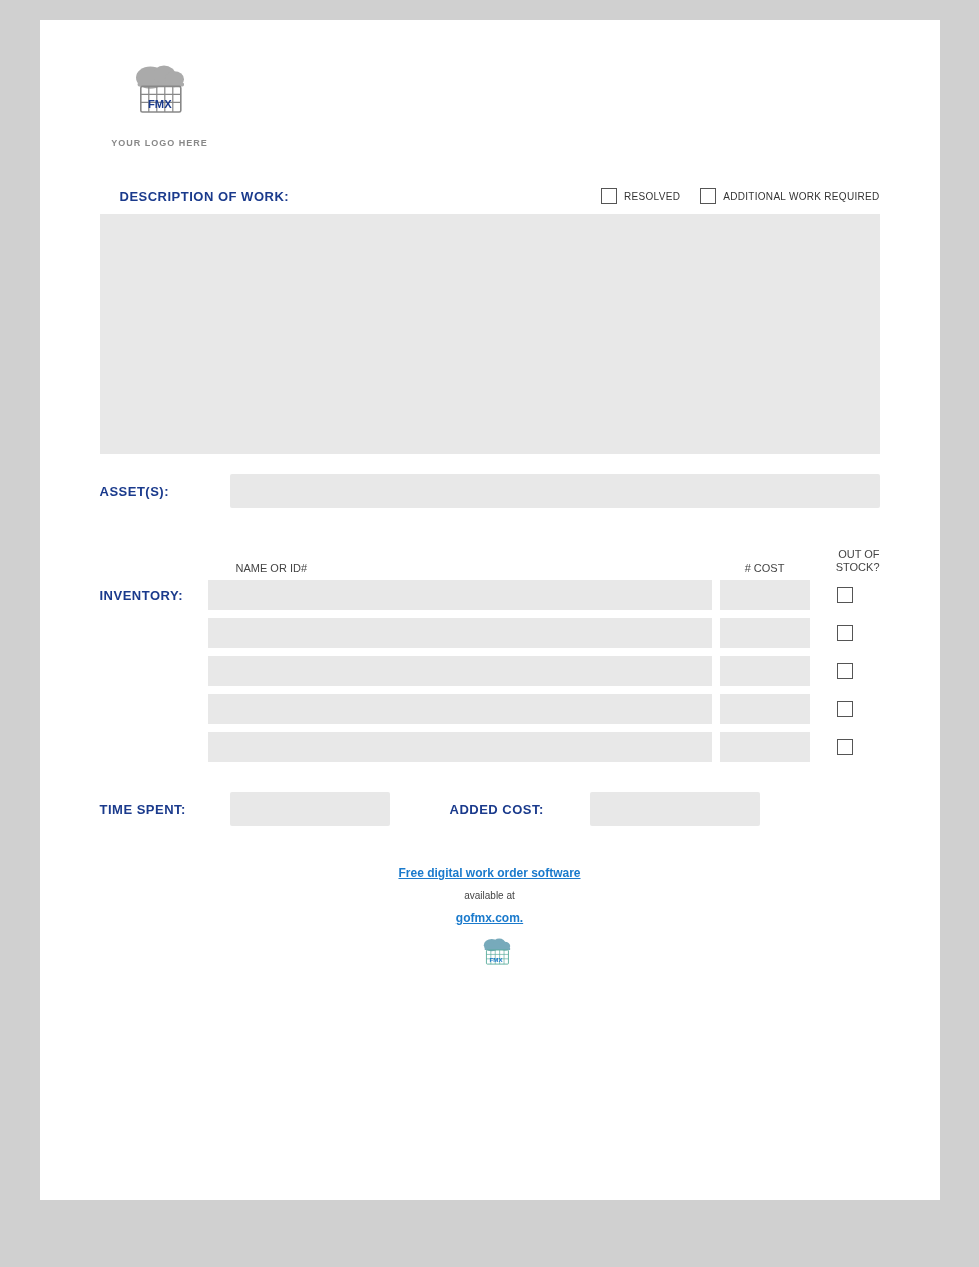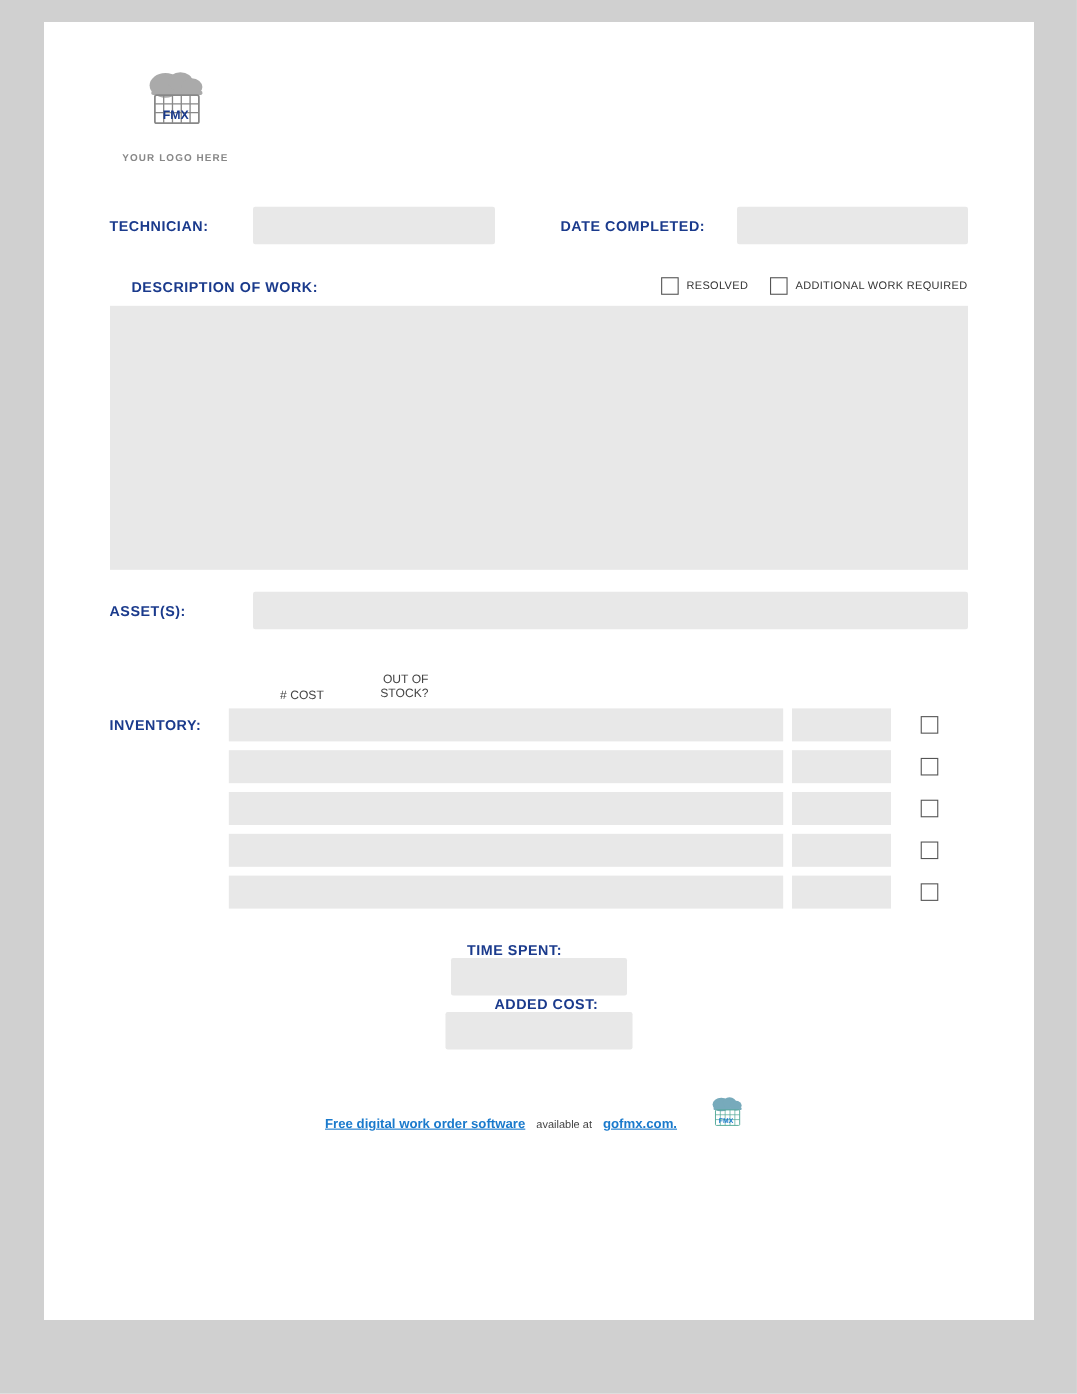--- a/index.html
+++ b/index.html
@@ -223,21 +223,20 @@
       background: #fff;
     }
     .inv-row-empty .inv-row-label {
       color: transparent;
     }
     
     .bottom-row {
       display: flex;
       align-items: center;
       margin-bottom: 40px;
-      flex-direction: column;
     }
     .time-label {
       font-size: 13px;
       font-weight: 900;
       color: #1a3a8c;
       width: 130px;
       letter-spacing: 0.5px;
     }
     .time-input {
       background: #e8e8e8;
@@ -257,23 +256,24 @@
       background: #e8e8e8;
       height: 34px;
       width: 170px;
       border: none;
     }
     
     .footer {
       text-align: center;
       margin-top: 20px;
       display: flex;
-      align-items: flex-end;
+      align-items: center;
       justify-content: center;
       gap: 10px;
+      flex-direction: column;
     }
     .footer-text {
       font-size: 10px;
       color: #444;
     }
     .footer-link {
       font-size: 12px;
       color: #1a7acc;
       text-decoration: underline;
       font-weight: bold;
@@ -308,26 +308,20 @@
 
         <line x1="26" y1="43" x2="76" y2="43" stroke="#888" stroke-width="1.5"></line>
         <line x1="26" y1="53" x2="76" y2="53" stroke="#888" stroke-width="1.5"></line>
 
         <text x="35" y="60" font-size="14" font-weight="900" fill="#1a3a8c" font-family="Arial">FMX</text>
       </svg>
       <span class="logo-tagline">YOUR LOGO HERE</span>
     </div>
   </div>
 
-  <div class="technician-row">
-    <span class="technician-label">TECHNICIAN:</span>
-    <div class="technician-input field-input"></div>
-    <span class="date-label">DATE COMPLETED:</span>
-    <div class="date-input field-input"></div>
-  </div>
 
   <div class="dow-row">
     <span class="dow-label">DESCRIPTION OF WORK:</span>
     <div class="checkbox-group">
       <div class="checkbox-item">
         <div class="checkbox-box"></div>
         <span class="checkbox-label">RESOLVED</span>
       </div>
       <div class="checkbox-item">
         <div class="checkbox-box"></div>
@@ -337,20 +331,21 @@
   </div>
   <div class="work-textarea"></div>
 
   <div class="assets-row">
     <span class="assets-label">ASSET(S):</span>
     <div class="assets-input field-input"></div>
   </div>
 
   <div class="inventory-section">
     <div class="inv-header-row">
+      <span class="inv-col-name">NAME OR ID#</span>
       <span class="inv-col-used"># COST</span>
       <span class="inv-col-stock">OUT OF STOCK?</span>
     </div>
 
     <div class="inv-row">
       <span class="inv-row-label">INVENTORY:</span>
       <div class="inv-name-input"></div>
       <div class="inv-used-input"></div>
       <div class="inv-stock-cell">
         <div class="inv-stock-box"></div>

